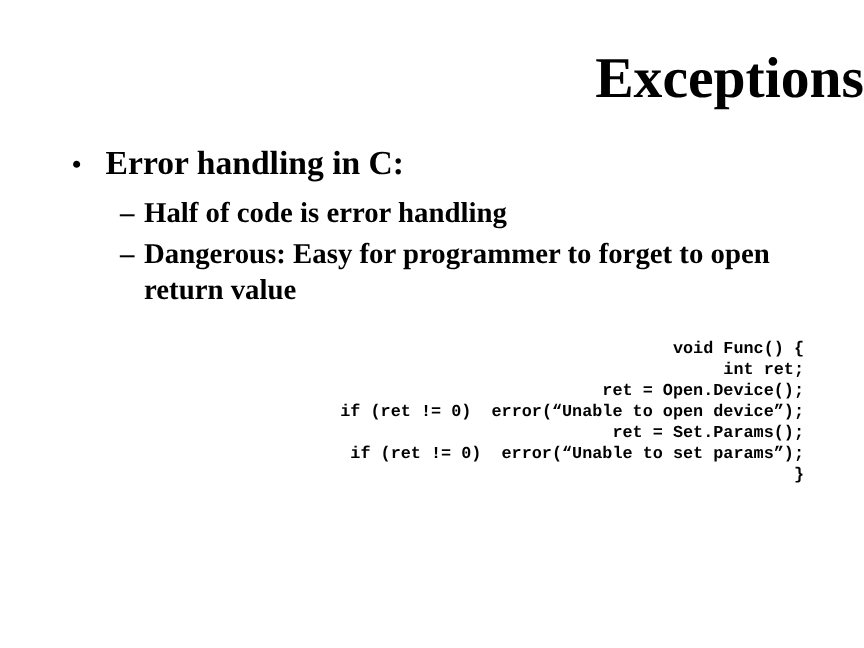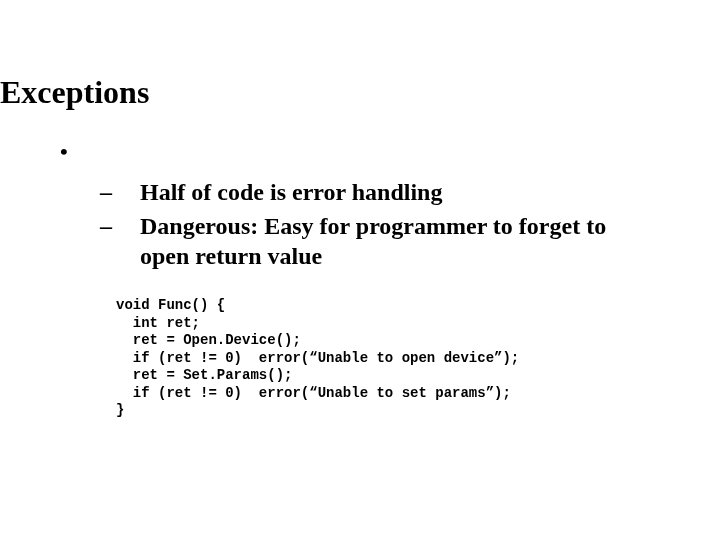--- a/index.html
+++ b/index.html
@@ -11,26 +11,25 @@
     font-family: "Times New Roman", Times, serif;
     color: #000000;
   }
   .slide {
     width: 720px;
     height: 540px;
     position: relative;
     box-sizing: border-box;
   }
   .title {
-    text-align: left;
-    font-size: 32px;
+    text-align: right;
+    font-size: 48px;
     font-weight: bold;
     padding-top: 38px;
     padding-bottom: 28px;
-    margin-top: 36px;
   }
   .body {
     padding-left: 60px;
     padding-right: 50px;
   }
   .l1 {
     font-size: 28px;
     font-weight: bold;
     display: flex;
     align-items: baseline;
@@ -58,45 +57,46 @@
     margin-bottom: 4px;
   }
   .l2 .dash {
     display: inline-block;
     width: 20px;
     flex-shrink: 0;
   }
   .l2 .text {
     flex: 1;
     padding-right: 20px;
-    margin-left: 20px;
   }
   .code-wrap {
     padding-left: 56px;
     padding-top: 22px;
+    text-align: right;
   }
   .code {
     font-family: "Courier New", Courier, monospace;
     font-size: 14px;
     line-height: 1.25;
     font-weight: bold;
     white-space: pre;
   }
 </style>
 </head>
 <body>
 
 <div class="slide">
 
   <div class="title">Exceptions</div>
 
   <div class="body">
 
     <div class="l1">
       <span class="bullet">•</span>
+      <span>Error handling in C:</span>
     </div>
 
     <div class="l2-wrap">
       <div class="l2">
         <span class="dash">–</span>
         <span class="text">Half of code is error handling</span>
       </div>
       <div class="l2">
         <span class="dash">–</span>
         <span class="text">Dangerous:  Easy for programmer to forget to open return value</span>

